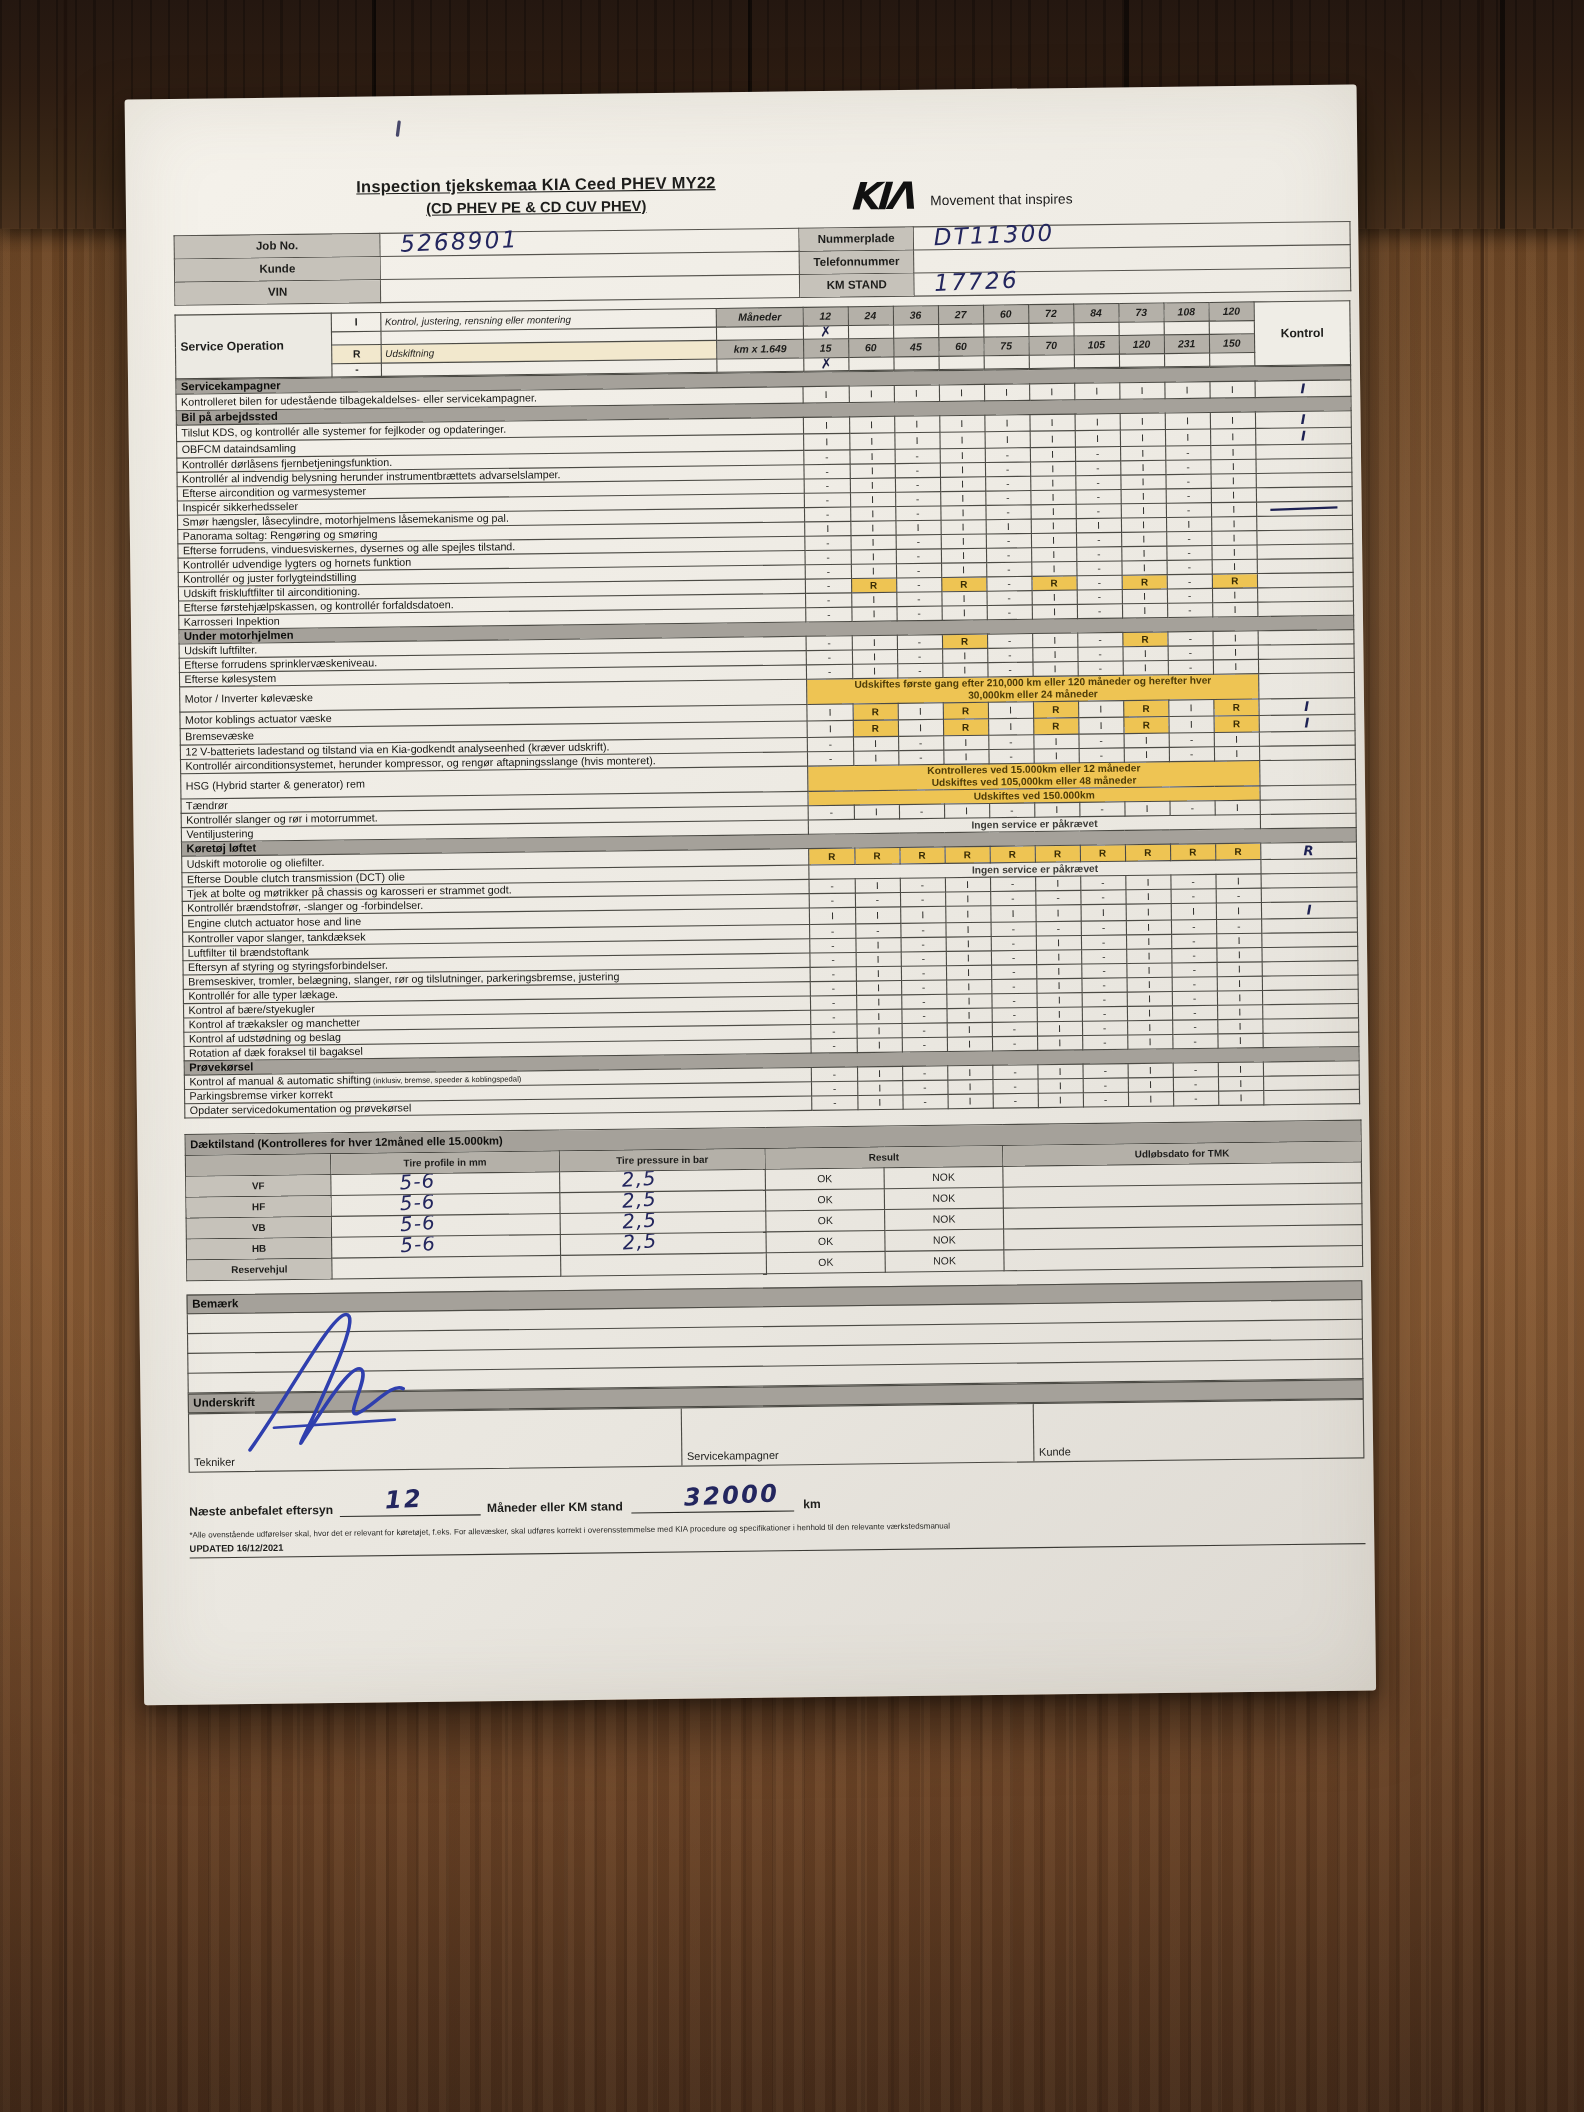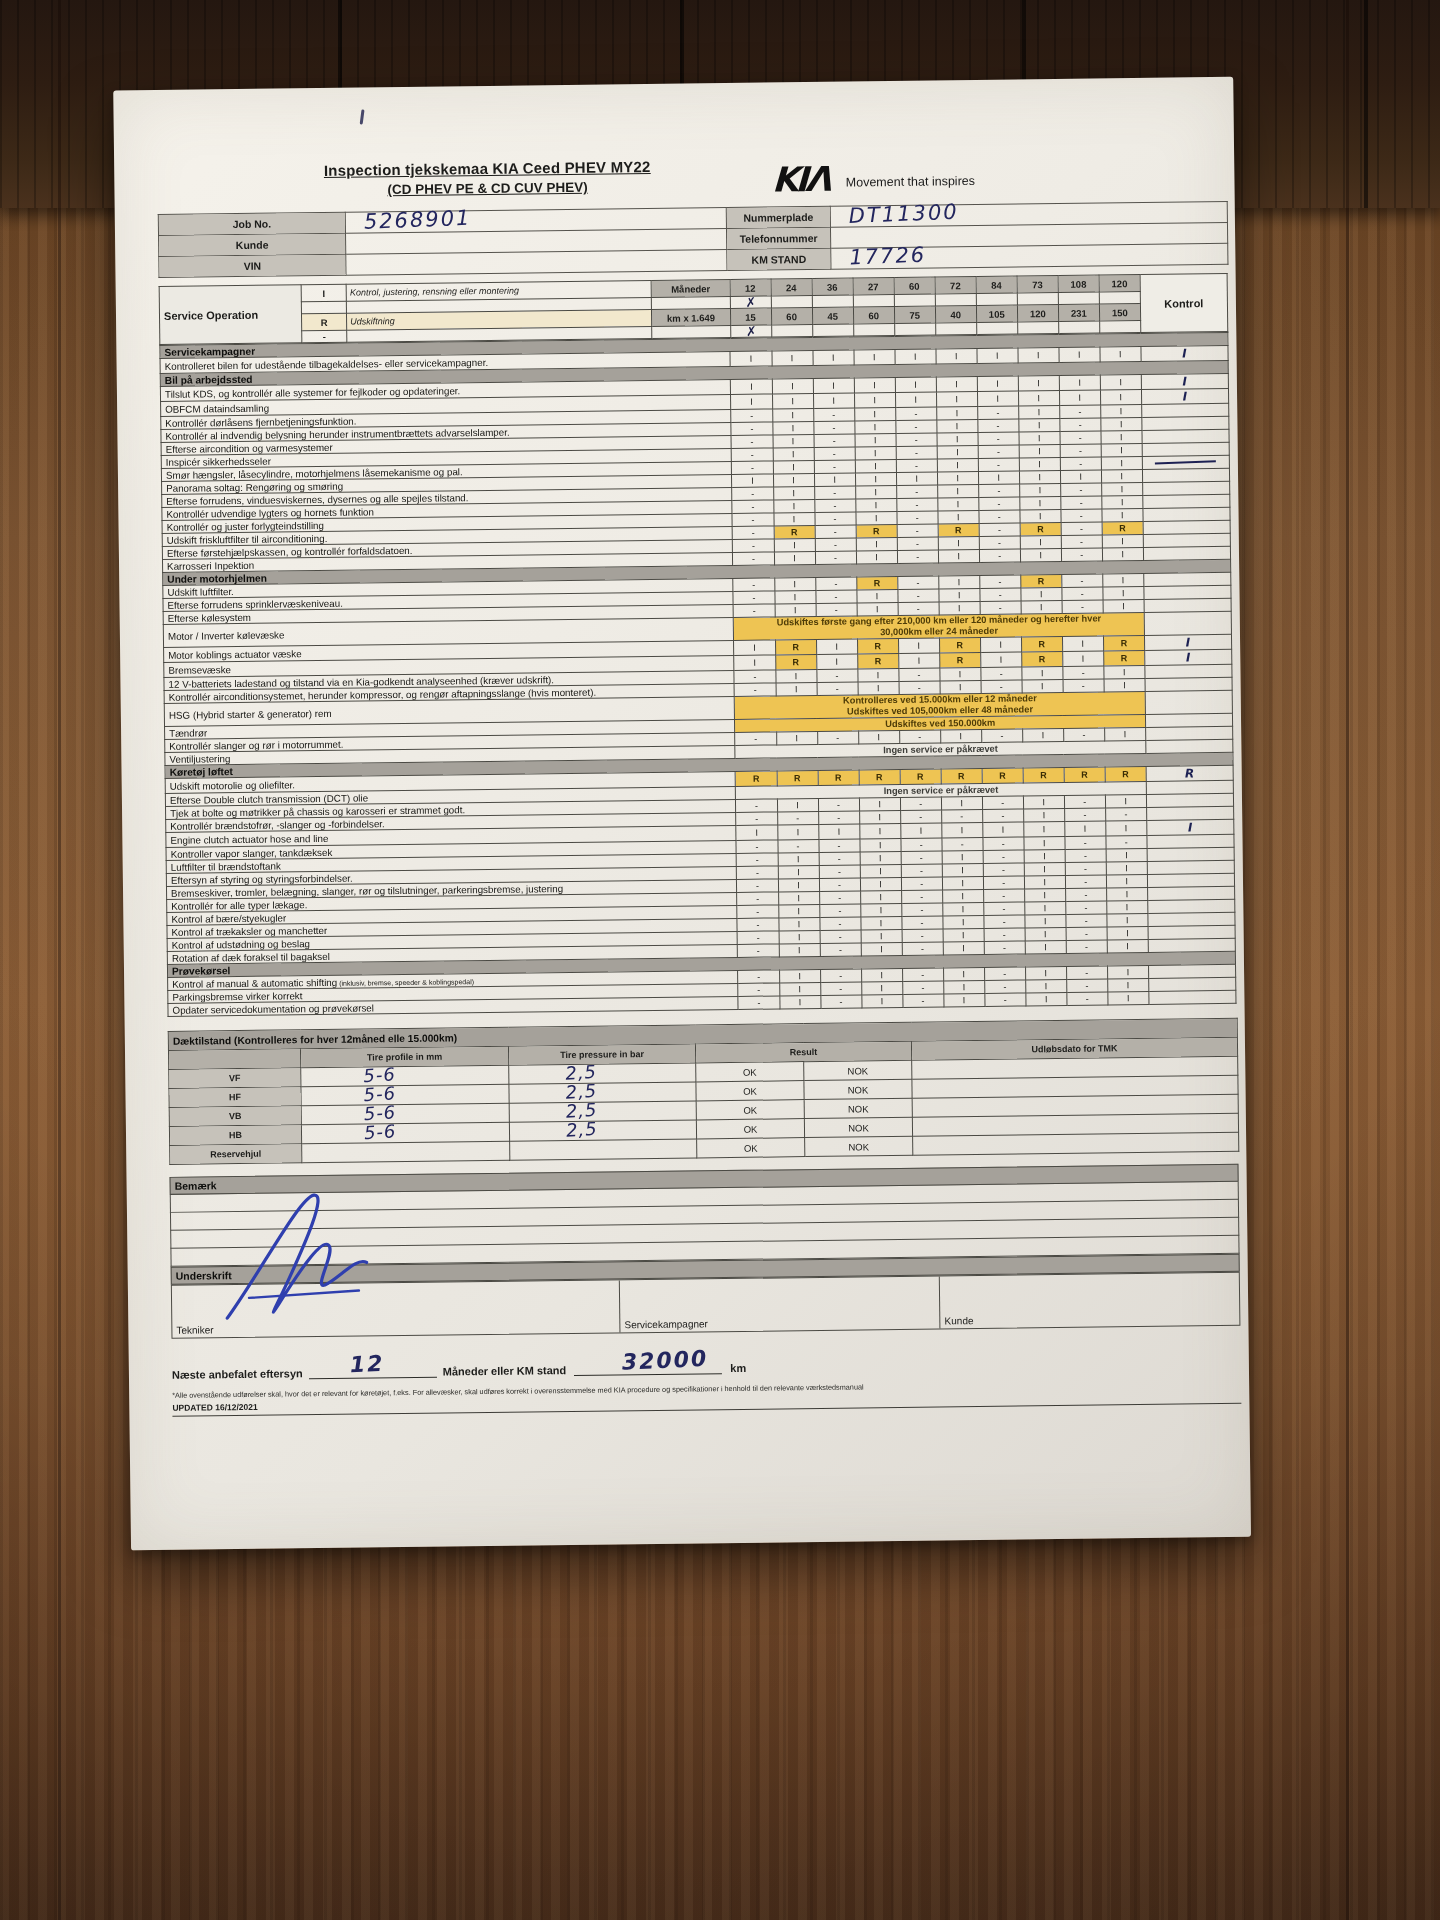--- a/index.html
+++ b/index.html
@@ -55,21 +55,21 @@
 
   
   table.grid{width:1069px;border-collapse:collapse;table-layout:fixed;}
   table.grid td{border:1px solid #4b4a44;overflow:hidden;white-space:nowrap;box-sizing:border-box;}
   .legend{margin-top:8px;}
   .legend td{height:17px;font-size:9.5px;padding:0 3px;text-align:center;}
   .legend td.svc{font-size:11px;font-weight:600;text-align:left;padding-left:4px;background:#eceae3;}
   .legend td.code{font-weight:bold;}
   .legend td.desc{font-style:italic;text-align:left;font-size:9px;}
   .legend td.tan{background:#f2e8cd;}
-  .legend td.g{background:#b4b0a8;font-weight:bold;}
+  .legend td.g{background:#b4b0a8;font-weight:bold;font-style:italic;}
   .legend td.kontrol{font-size:11px;font-weight:600;background:#efede6;}
   .legend tr.thin td{height:12px;}
   .legend .xmark{font-family:"DejaVu Sans",sans-serif;font-weight:bold;color:#1c1e47;font-size:13px;display:block;transform:rotate(-4deg);line-height:10px;}
 
   .check{margin-top:0;}
   .check td{height:13px;font-size:9px;text-align:center;padding:0 2px;color:#22221f;}
   .check td.lbl{text-align:left;font-size:9.8px;padding-left:4px;color:#161613;}
   .check td.lbl .sub{font-size:7px;}
   .check tr.sec td{background:#a5a19a;font-weight:bold;font-size:10.2px;text-align:left;padding-left:4px;color:#0e0e0c;}
   .check td.r{background:#eec453;font-weight:bold;color:#3a2d05;}
@@ -219,21 +219,21 @@
         </tr>
         <tr>
           <td class="code tan">R</td>
           <td class="desc tan">Udskiftning</td>
           <td class="g">km x 1.649</td>
           <td class="g">15</td>
           <td class="g">60</td>
           <td class="g">45</td>
           <td class="g">60</td>
           <td class="g">75</td>
-          <td class="g">40</td>
+          <td class="g">70</td>
           <td class="g">105</td>
           <td class="g">120</td>
           <td class="g">231</td>
           <td class="g">150</td>
         </tr>
         <tr class="thin">
           <td class="code">-</td>
           <td class="desc"></td>
           <td></td>
           <td>

